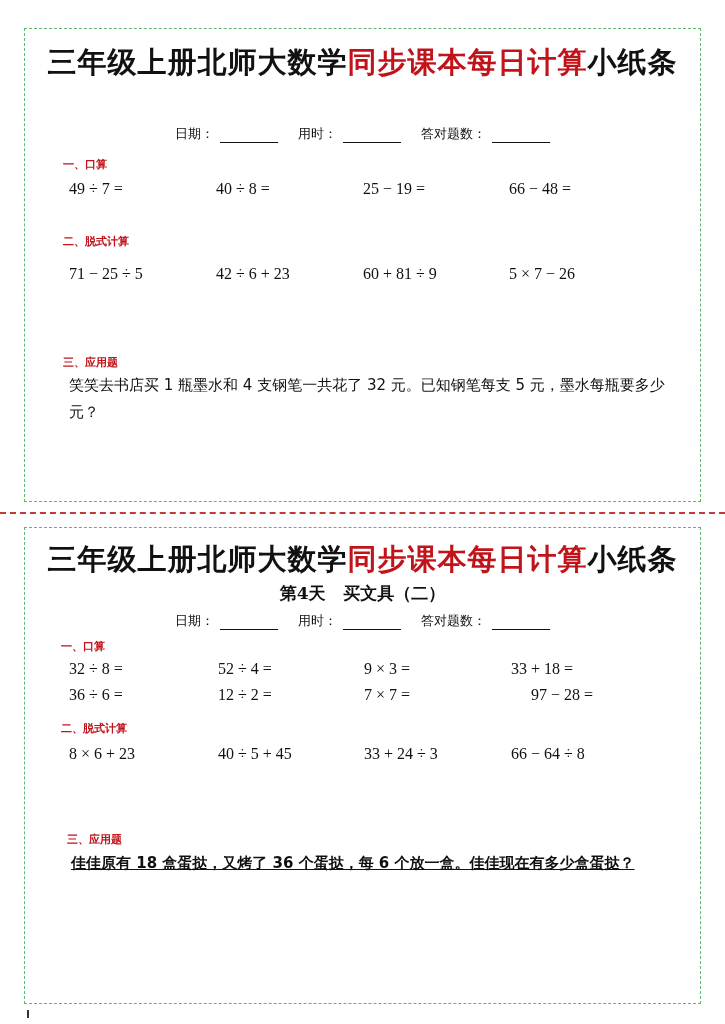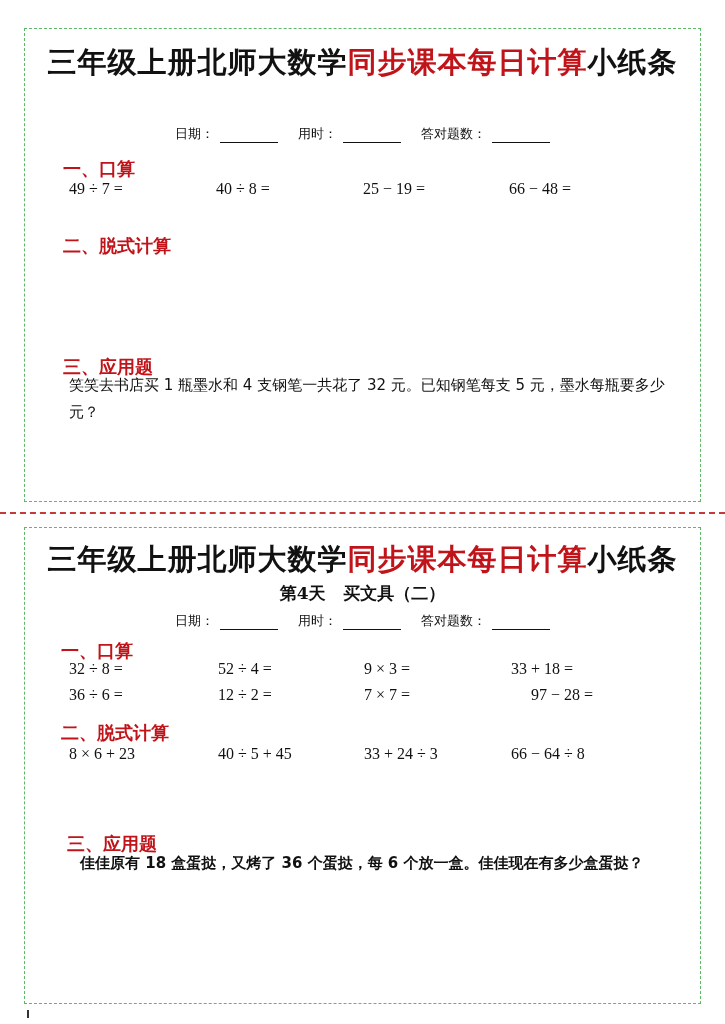--- a/index.html
+++ b/index.html
@@ -29,21 +29,21 @@
   }
   .meta {
     position: absolute; left: 0; width: 100%; text-align: center; font-size: 13px;
     display: flex; justify-content: center; gap: 0;
   }
   .meta .field { display: inline-flex; align-items: flex-end; margin: 0 10px; }
   .meta .blank {
     display: inline-block; width: 58px; border-bottom: 1px solid #111; height: 14px; margin-left: 6px;
   }
   .sec-head {
-    position: absolute; color: #c0141a; font-weight: bold; font-size: 18px;
+    position: absolute; color: #c0141a; font-weight: bold; font-size: 11px;
     font-family: "DejaVu Sans", "Liberation Sans", sans-serif; white-space: nowrap;
   }
   .eq-row { position: absolute; left: 0; width: 100%; height: 20px; }
   .eq {
     position: absolute; font-family: "Liberation Serif", "DejaVu Serif", serif;
     font-size: 16px; white-space: nowrap;
   }
   .problem {
     position: absolute; left: 44px; width: 600px; font-size: 15px; line-height: 27px;
     font-family: "DejaVu Sans", "Liberation Sans", sans-serif;
@@ -74,20 +74,26 @@
 
   <div class="sec-head" style="left:38px; top:128px;">一、口算</div>
   <div class="eq-row" style="top:151px;">
     <span class="eq" style="left:44px;">49 ÷ 7 =</span>
     <span class="eq" style="left:191px;">40 ÷ 8 =</span>
     <span class="eq" style="left:338px;">25 − 19 =</span>
     <span class="eq" style="left:484px;">66 − 48 =</span>
   </div>
 
   <div class="sec-head" style="left:38px; top:205px;">二、脱式计算</div>
+  <div class="eq-row" style="top:236px;">
+    <span class="eq" style="left:44px;">71 − 25 ÷ 5</span>
+    <span class="eq" style="left:191px;">42 ÷ 6 + 23</span>
+    <span class="eq" style="left:338px;">60 + 81 ÷ 9</span>
+    <span class="eq" style="left:484px;">5 × 7 − 26</span>
+  </div>
 
   <div class="sec-head" style="left:38px; top:326px;">三、应用题</div>
   <div class="problem" style="top:343px; left:44px;">笑笑去书店买 1 瓶墨水和 4 支钢笔一共花了 32 元。已知钢笔每支 5 元，墨水每瓶要多少元？</div>
 </div>
 
 <div class="cut-line"></div>
 
 <div class="card c2">
   <div class="title" style="top:12px;">
     <span>三年级上册北师大数学</span><span class="red">同步课本每日计算</span><span>小纸条</span>
@@ -124,16 +130,16 @@
 
   <div class="sec-head" style="left:36px; top:193px;">二、脱式计算</div>
   <div class="eq-row" style="top:217px;">
     <span class="eq" style="left:44px;">8 × 6 + 23</span>
     <span class="eq" style="left:193px;">40 ÷ 5 + 45</span>
     <span class="eq" style="left:339px;">33 + 24 ÷ 3</span>
     <span class="eq" style="left:486px;">66 − 64 ÷ 8</span>
   </div>
 
   <div class="sec-head" style="left:42px; top:304px;">三、应用题</div>
-  <div class="problem" style="top:322px; left:55px; font-weight:bold;">佳佳原有 18 盒蛋挞，又烤了 36 个蛋挞，每 6 个放一盒。佳佳现在有多少盒蛋挞？</div>
+  <div class="problem" style="top:322px; left:46px; font-weight:bold;text-decoration:underline;">佳佳原有 18 盒蛋挞，又烤了 36 个蛋挞，每 6 个放一盒。佳佳现在有多少盒蛋挞？</div>
 </div>
 
 <div class="stray"></div>
 
 </body></html>

